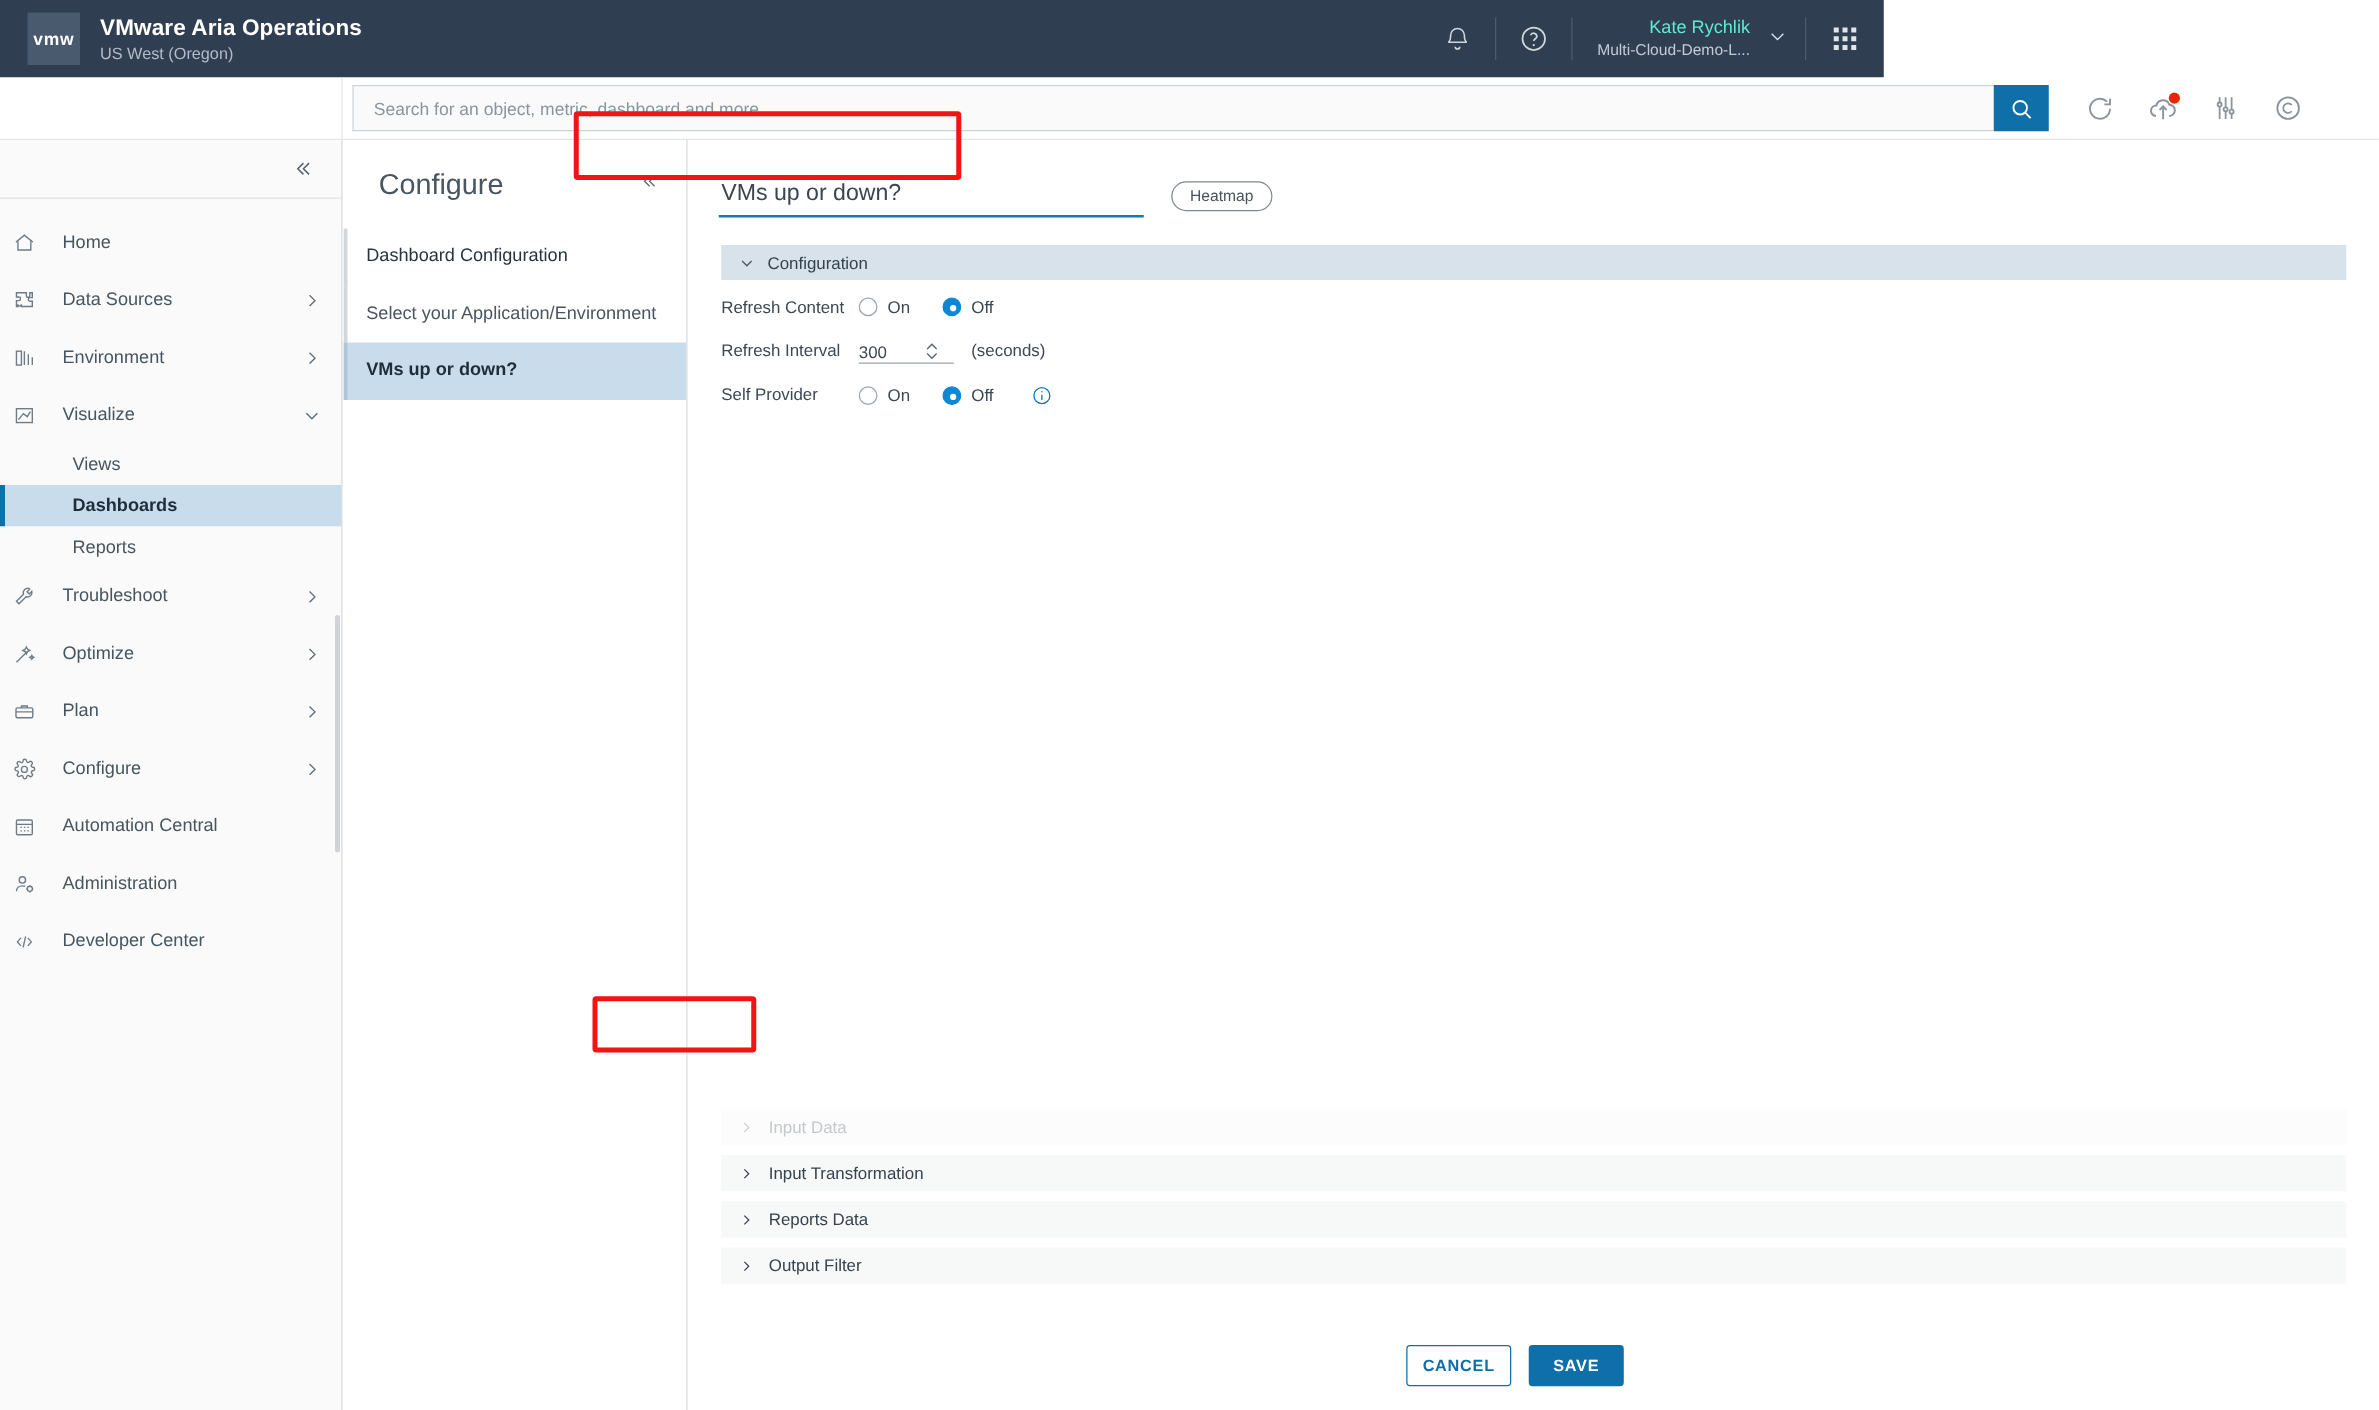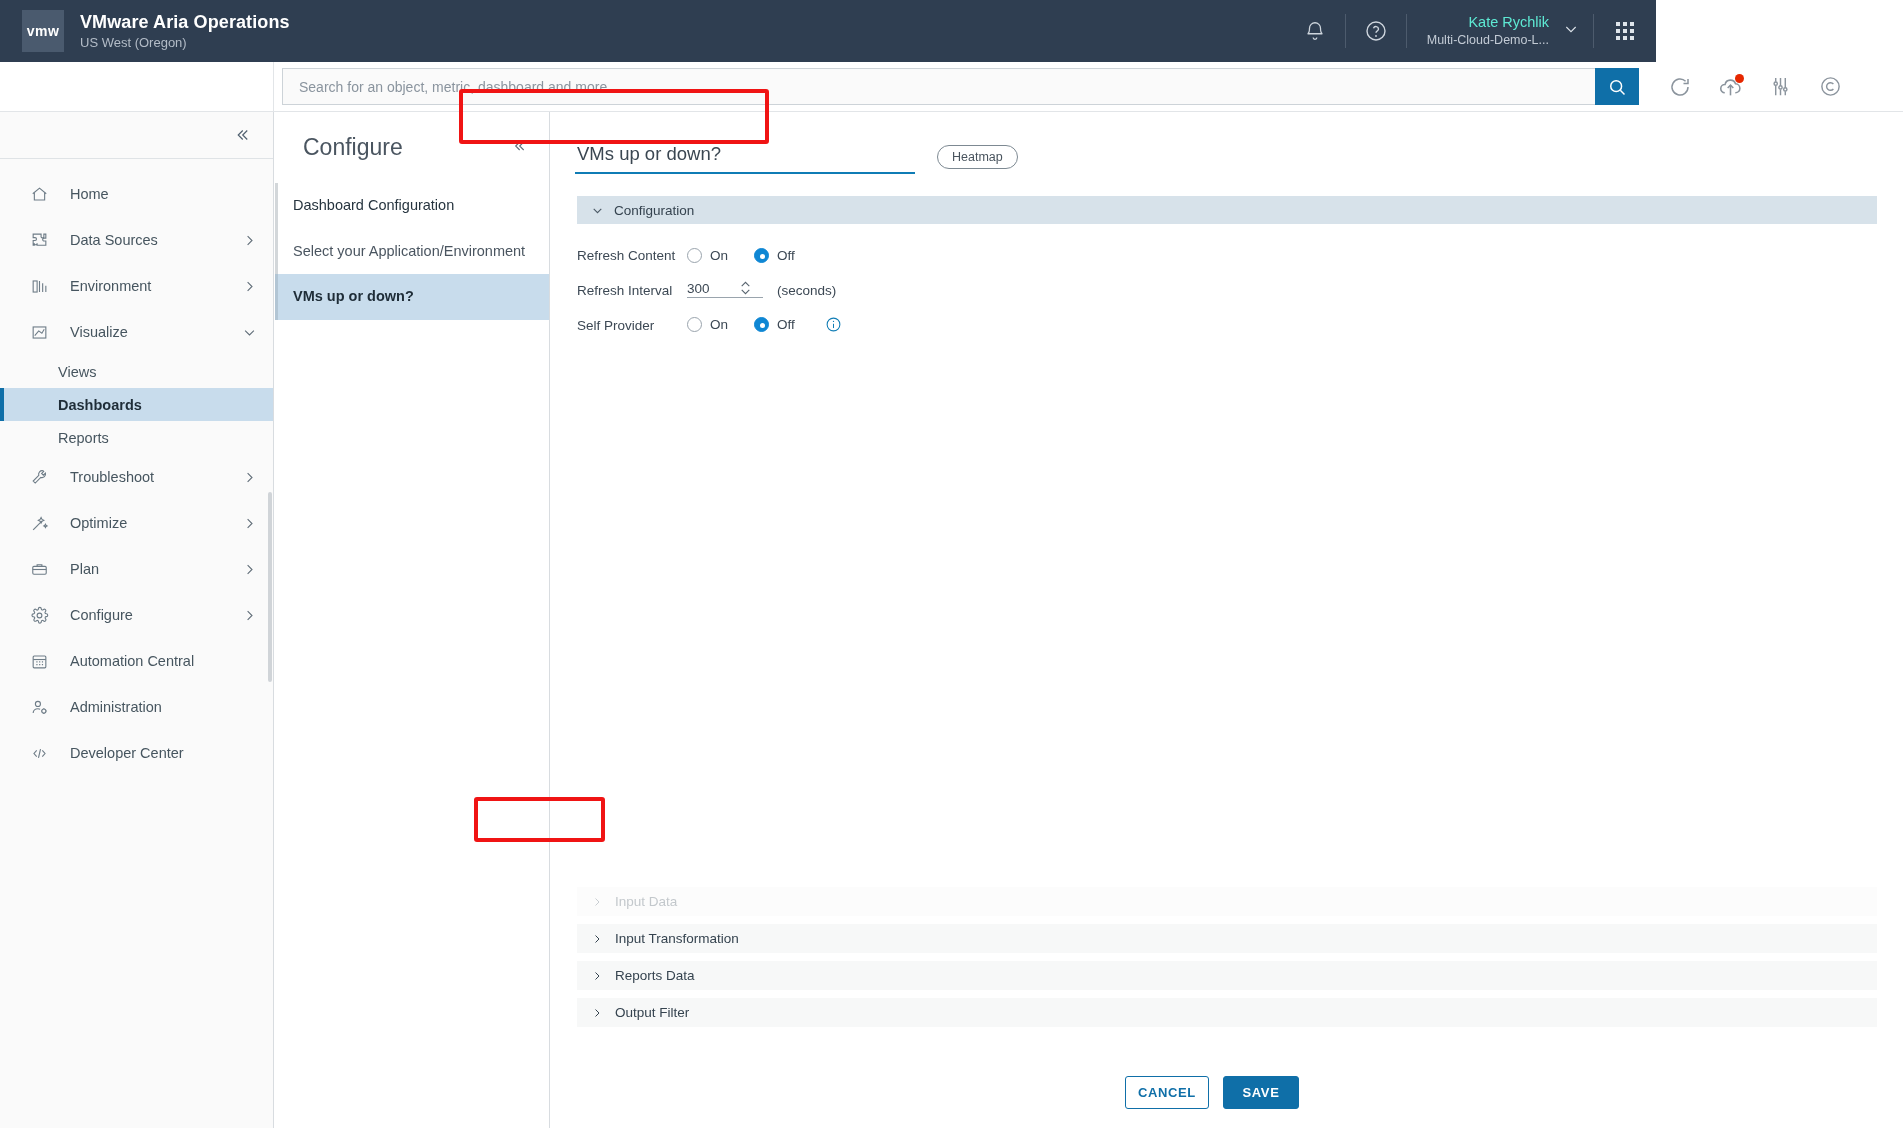--- a/index.html
+++ b/index.html
@@ -5,21 +5,21 @@
   * { box-sizing: border-box; margin: 0; padding: 0; }
   html, body {
     width: 1903px; height: 1128px;
     font-family: "Liberation Sans", sans-serif;
     background: #fff;
     overflow: hidden;
   }
 
   
   .topbar {
-    position: absolute; left: 0; top: 0; width: 1656px; height: 62px;
+    position: absolute; left: 0; top: 0; width: 1507px; height: 62px;
     background: #2f3e51; display: flex; align-items: center;
   }
   .brand-logo {
     width: 42px; height: 42px; margin-left: 22px;
     background: #4a5a6e; color: #fff;
     display: flex; align-items: center; justify-content: center;
     font-size: 14px; font-weight: bold; letter-spacing: .5px;
   }
   .brand-text { margin-left: 16px; line-height: 1.25; }
   .brand-title { color: #fff; font-size: 18px; font-weight: bold; letter-spacing: .1px; }
@@ -77,21 +77,21 @@
     background: #fafafa; border-right: 1px solid #d8dce0;
   }
   .nav-collapse {
     height: 47px; border-bottom: 1px solid #dfe3e6;
     display: flex; align-items: center; justify-content: flex-end; padding-right: 22px;
     color: #50606f;
   }
   .nav-list { padding-top: 12px; }
   .nav-item {
     height: 46px; display: flex; align-items: center;
-    padding-left: 30px; padding-right: 16px; color: #46555f; font-size: 14.5px;
+    padding-left: 10px; padding-right: 16px; color: #46555f; font-size: 14.5px;
     cursor: pointer; position: relative;
   }
   .nav-item .nav-ico {
     width: 26px; display: flex; align-items: center; justify-content: flex-start;
     color: #6e7c87; flex: 0 0 26px;
   }
   .nav-item .nav-lbl { margin-left: 14px; }
   .nav-item .nav-arrow { margin-left: auto; color: #5e6b76; display: flex; }
   .nav-sub {
     height: 33px; display: flex; align-items: center; padding-left: 58px;
@@ -158,21 +158,21 @@
   }
 
   .section-bar {
     margin: 22px 26px 0 26px; height: 28px; background: #d7e2ea;
     display: flex; align-items: center; padding-left: 14px;
     font-size: 13.5px; color: #35434f;
   }
   .section-bar .chev { margin-right: 10px; color: #4c5a66; display: flex; }
 
   .form { padding: 14px 0 0 26px; }
-  .frow { display: flex; align-items: flex-end; height: 25px; margin-bottom: 10px; }
+  .frow { display: flex; align-items: flex-start; height: 25px; margin-bottom: 10px; }
   .flabel { width: 110px; font-size: 13.5px; color: #3c4854; }
   .radio-grp { display: flex; align-items: center; }
   .radio {
     width: 15px; height: 15px; border-radius: 50%; border: 1.5px solid #9aa4ad;
     background: #fff; display: inline-block; position: relative;
   }
   .radio.on {
     background: #0f87d4; border-color: #0f87d4;
   }
   .radio.on::after {

